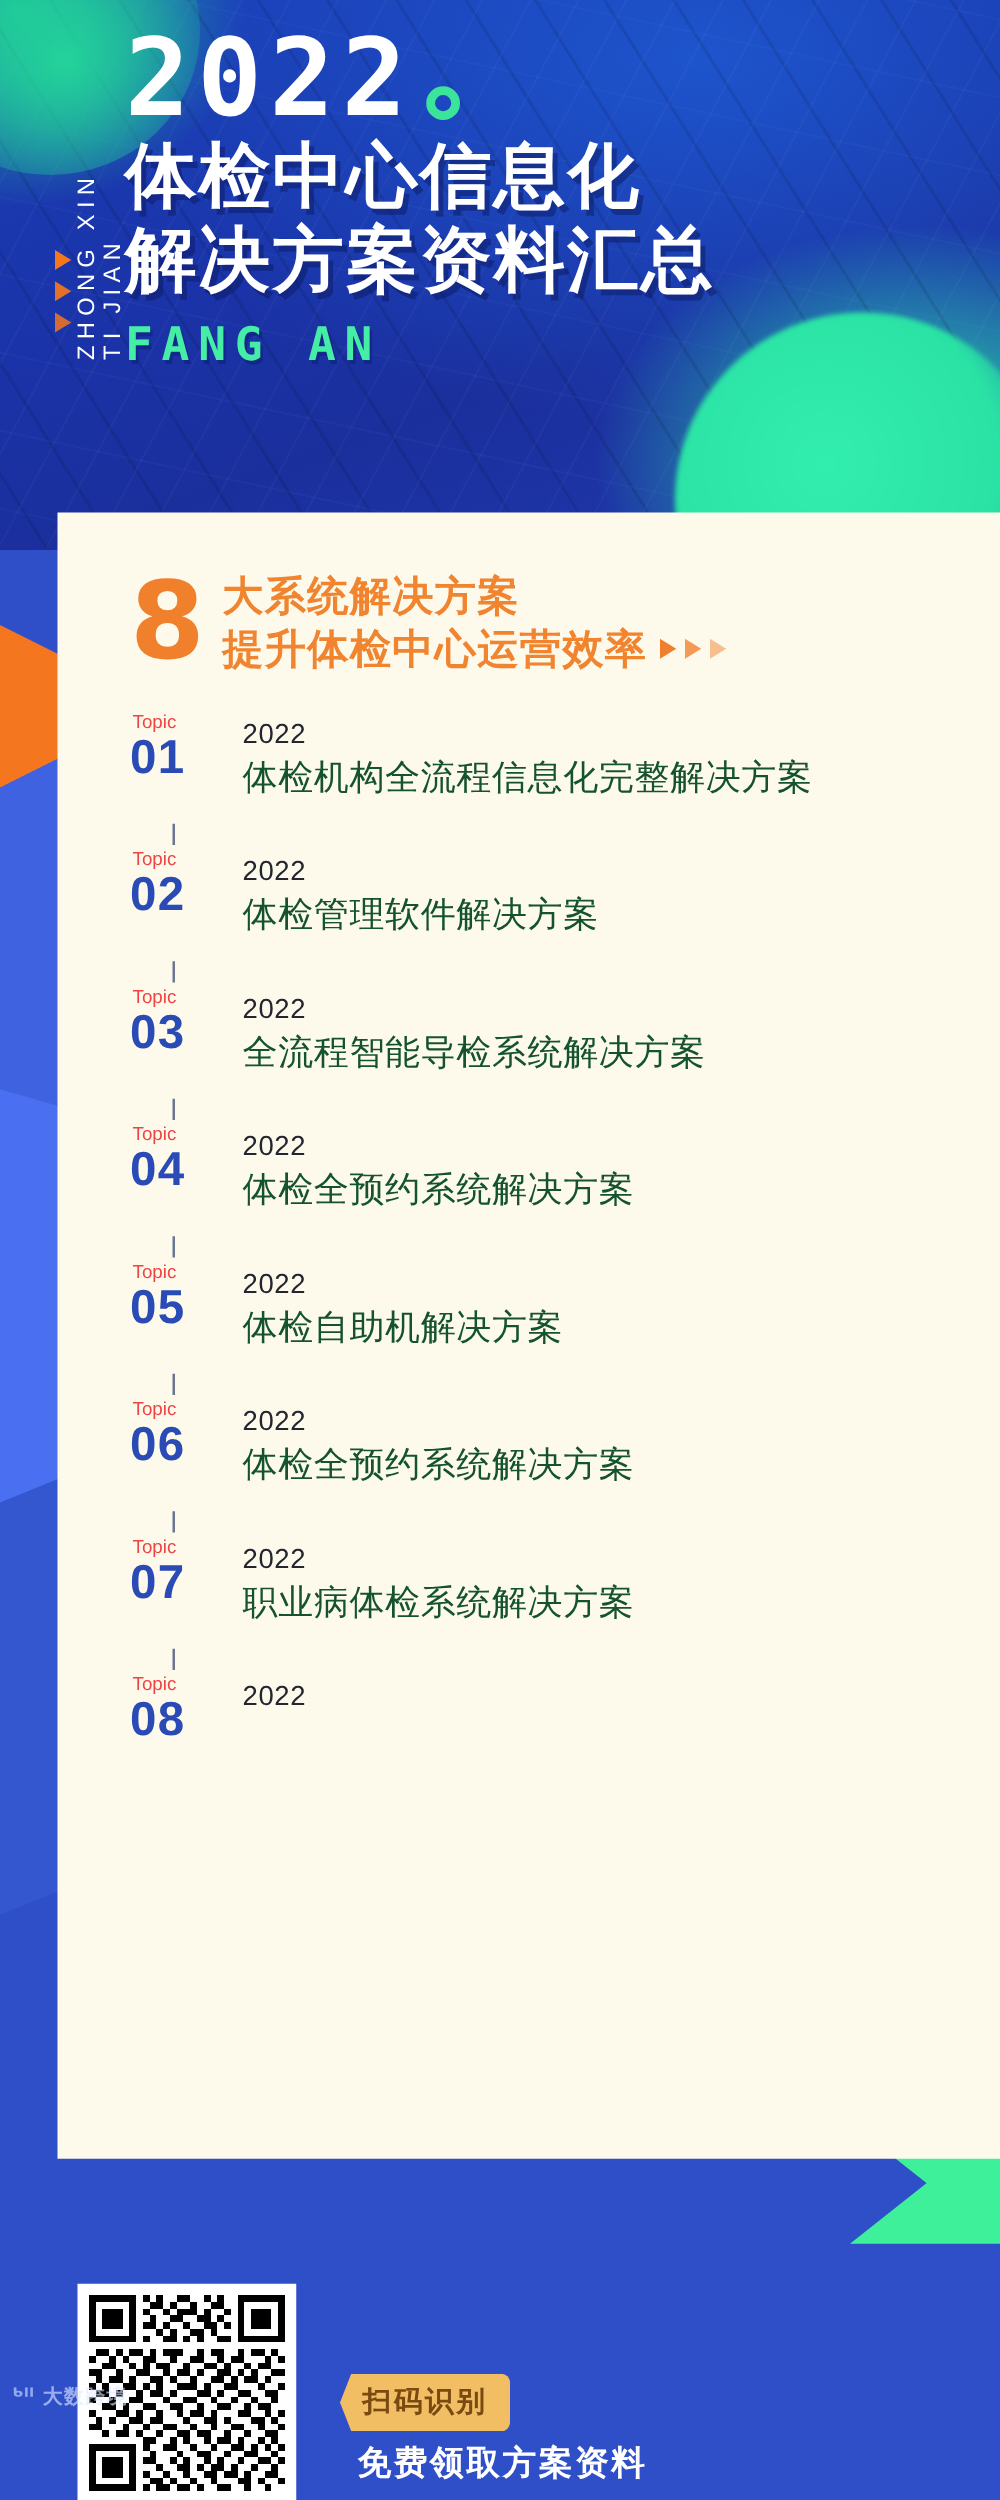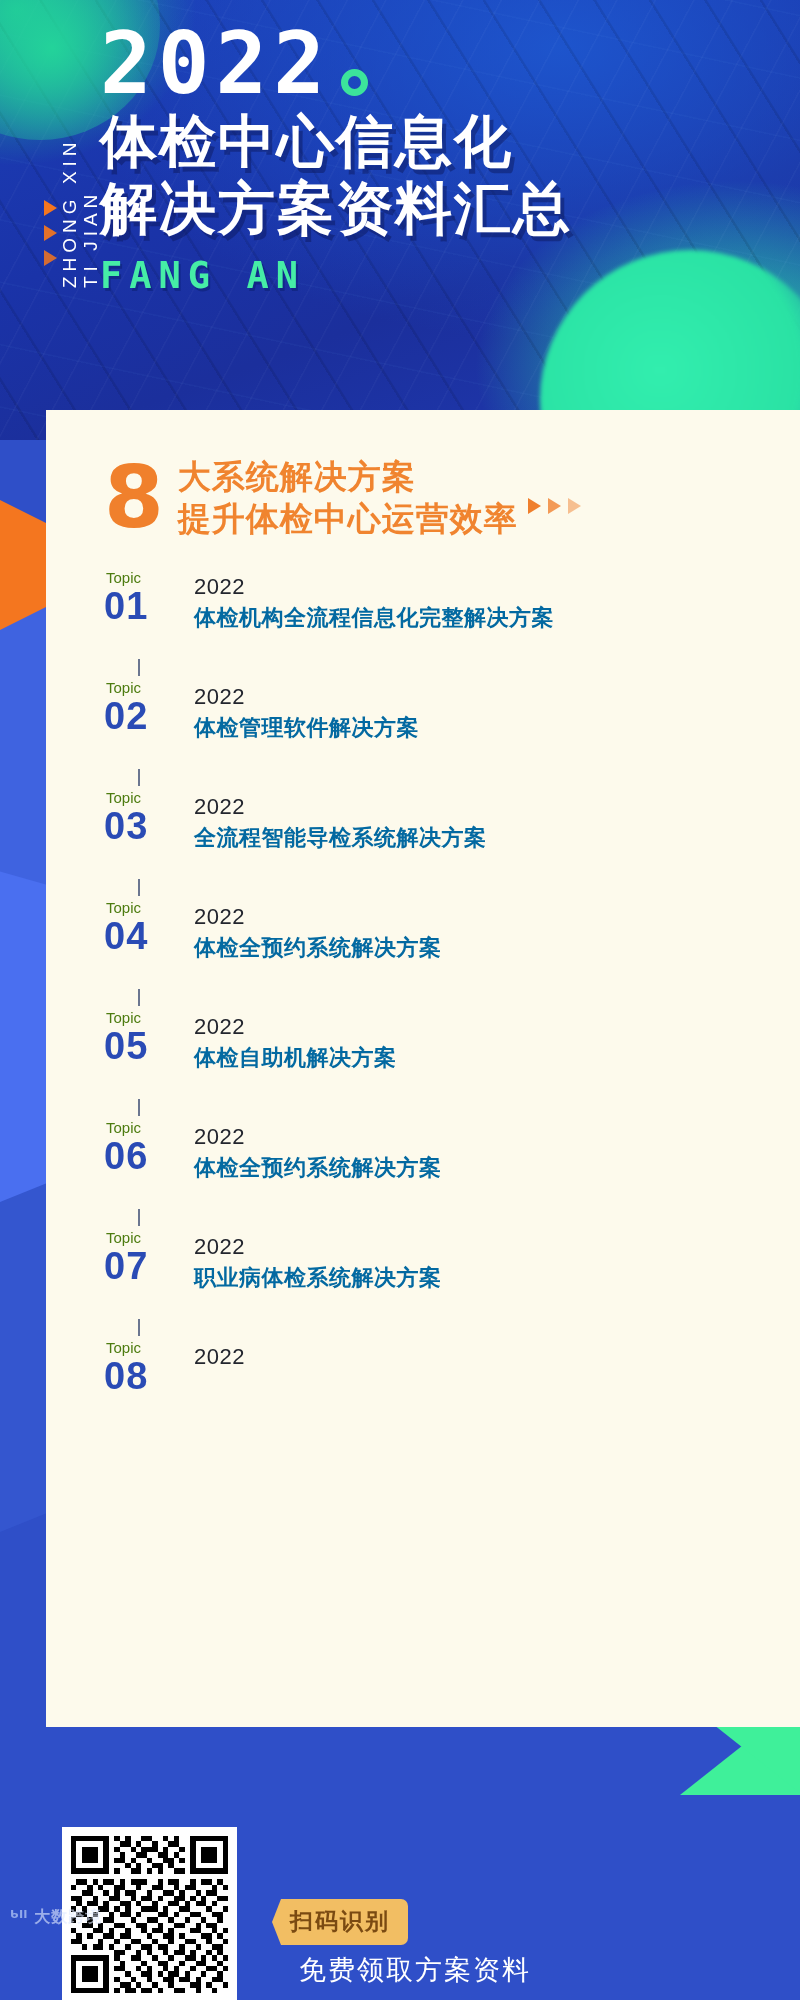--- a/index.html
+++ b/index.html
@@ -213,21 +213,21 @@
   }
   .head-lines { padding-top: 2px; }
   .head-l1, .head-l2 {
     color: #f0842f;
     font-size: 33px;
     font-weight: 800;
     letter-spacing: 1px;
     line-height: 1.28;
     white-space: nowrap;
   }
-  .head-l2 { display: flex; }
+  .head-l2 { display: flex; align-items: center; }
   .head-arrows { display: inline-flex; margin-left: 10px; gap: 7px; }
   .head-arrows i {
     width: 0; height: 0;
     border-left: 13px solid #ef7f2c;
     border-top: 8px solid transparent;
     border-bottom: 8px solid transparent;
   }
   .head-arrows i:nth-child(2) { opacity: .78; }
   .head-arrows i:nth-child(3) { opacity: .48; }
 
@@ -242,46 +242,45 @@
     height: 89px;
   }
   .topic-left {
     width: 90px;
     flex: 0 0 90px;
     display: flex;
     flex-direction: column;
     align-items: flex-start;
   }
   .topic-word {
-    color: #4d7c0f;
+    color: #ef4444;
     font-size: 15px;
     font-weight: 400;
     line-height: 1.1;
     margin-left: 2px;
   }
   .topic-num {
     color: #2a4bb5;
     font-size: 38px;
     font-weight: 700;
     line-height: 1.05;
     letter-spacing: 1px;
   }
   .topic-right { padding-top: 3px; }
   .topic-year {
     color: #23262e;
     font-size: 22px;
     line-height: 1.25;
     letter-spacing: .5px;
   }
   .topic-title {
-    color: #0369a1;
-    font-size: 22px;
+    color: #14532d;
+    font-size: 28px;
     line-height: 1.5;
     letter-spacing: .5px;
-    font-weight: bold;
   }
   .sep-row {
     height: 21px;
     padding-left: 34px;
   }
   .sep-row span {
     display: block;
     width: 2px;
     height: 17px;
     background: #6b7690;
@@ -312,24 +311,24 @@
     color: #7a4a12;
     font-size: 23px;
     font-weight: 700;
     letter-spacing: 2px;
     padding: 7px 18px 8px 18px;
     border-radius: 7px;
     clip-path: polygon(9px 0, 100% 0, 100% 100%, 9px 100%, 0 50%);
   }
   .free-text {
     position: absolute;
-    left: 299px; top: 225px;
+    left: 286px; top: 225px;
     color: #ffffff;
     font-size: 27px;
-    font-weight: 400;
+    font-weight: 700;
     letter-spacing: 2px;
   }
   .watermark {
     position: absolute;
     left: 10px; bottom: 8px;
     display: flex;
     align-items: flex-start;
     gap: 7px;
     opacity: .62;
   }

